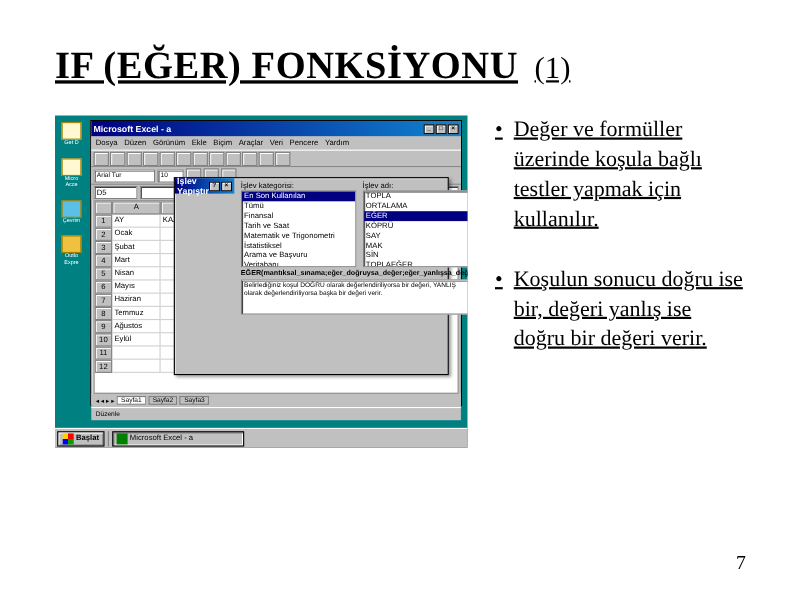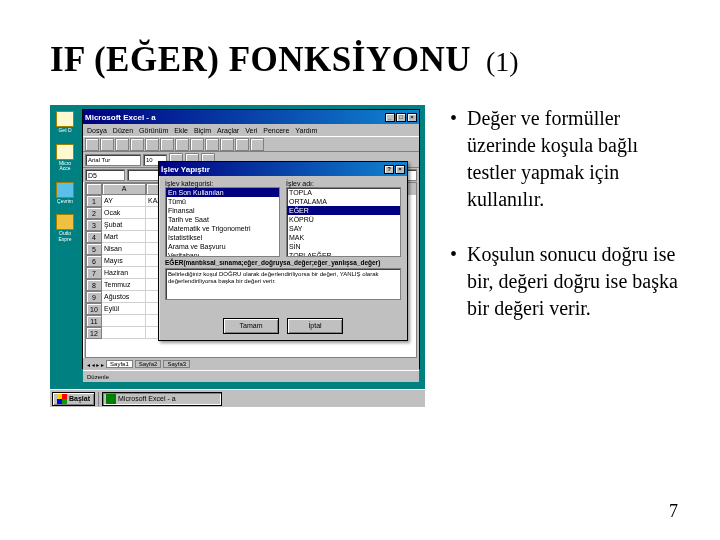--- a/index.html
+++ b/index.html
@@ -9,20 +9,21 @@
     background: #fff;
     font-family: "Times New Roman", serif;
     position: relative;
     overflow: hidden;
   }
   .slide {
     width: 100%;
     height: 100%;
     padding: 40px 40px 37px 50px;
     position: relative;
+    text-decoration: underline;
   }
   .title-row {
     display: flex;
     align-items: baseline;
     gap: 15px;
     margin-bottom: 25px;
   }
   .title-main {
     font-size: 35px;
     font-weight: bold;
@@ -198,21 +199,21 @@
     display: flex; align-items: center;
   }
   
   .dialog {
     position: absolute;
     left: 108px; top: 56px;
     width: 250px; height: 180px;
     background: #c0c0c0;
     border: 1px solid #000;
     box-shadow: inset 1px 1px 0 #e0e0e0, 2px 2px 3px rgba(0,0,0,.4);
-    display: flex; flex-direction: column;
+    display: flex; flex-direction: row;
   }
   .dialog .body {
     padding: 4px 6px;
     flex: 1;
     display: flex; flex-direction: column;
     gap: 2px;
     font-size: 7px;
   }
   .lists-row { display: flex; gap: 6px; }
   .listbox {
@@ -514,21 +515,21 @@
       </div>
 
     </div>
 
     <div class="bullets">
       <ul>
         <li>
             <span>Değer ve formüller üzerinde koşula bağlı testler yapmak için kullanılır.</span>
           </li>
         <li>
-            <span>Koşulun sonucu doğru ise bir, değeri doğru ise başka bir değeri verir.</span>
+            <span>Koşulun sonucu doğru ise bir, değeri yanlış ise doğru bir değeri verir.</span>
           </li>
       </ul>
     </div>
 
   </div>
 
   <div class="page-num">7</div>
 
 </div>
 

